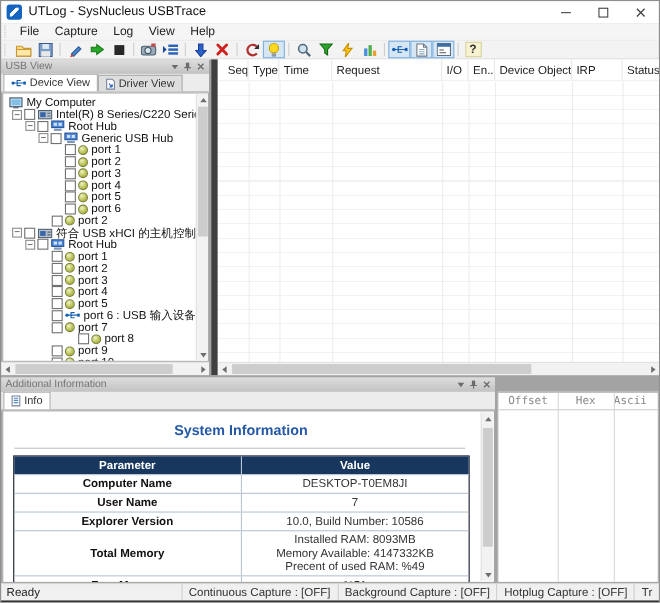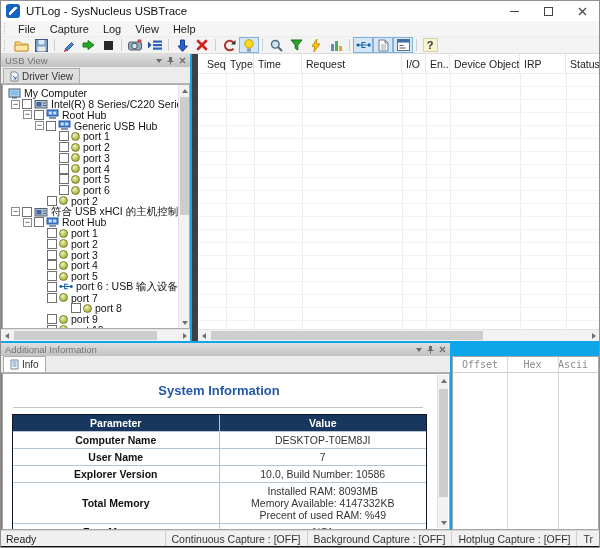--- a/index.html
+++ b/index.html
@@ -1,18 +1,18 @@
 <!DOCTYPE html>
 <html><head>
 <meta charset="utf-8">
 <style>
   * { box-sizing: border-box; margin:0; padding:0; }
   html,body { background:#cfcfcf; }
   body { font-family:"Liberation Sans", sans-serif; }
-  #window { position:relative; width:600px; height:548px; background:#0ea5e9; border:1px solid #8f8f8f; overflow:hidden; }
+  #window { position:relative; width:600px; height:548px; background:#a3a3a3; border:1px solid #8f8f8f; overflow:hidden; }
 
   
   .titlebar { height:20px; background:#ffffff; display:flex; align-items:center; padding-left:5px; }
   .app-icon { width:14px; height:14px; border-radius:3px; background:#1565c0; position:relative; flex:none; }
   .app-icon::after { content:''; position:absolute; left:3px; top:3px; width:8px; height:8px; background:linear-gradient(135deg,transparent 35%,#fff 35%,#fff 60%,transparent 60%); }
   .title-text { font-size:11.5px; color:#111; margin-left:6px; }
   .win-controls { margin-left:auto; display:flex; height:100%; }
   .win-btn { width:34px; height:100%; display:flex; align-items:center; justify-content:center; }
   .glyph-min { width:9px; height:1px; background:#444; }
   .glyph-max { width:9px; height:9px; border:1px solid #444; }
@@ -301,20 +301,30 @@
           <svg width="7" height="9">
               <rect x="2" y="1" width="3" height="4" fill="#6b6b6b"></rect>
               <path d="M0.5 5.5 h6 M3.5 5.5 v3" stroke="#6b6b6b"></path>
             </svg>
           <svg width="7" height="7">
               <path d="M1 1 L6 6 M6 1 L1 6" stroke="#6b6b6b" stroke-width="1.2"></path>
             </svg>
         </span>
       </div>
       <div class="tabstrip">
+        <div class="tab active">
+          <span class="ic">
+              <svg width="14" height="9" viewBox="0 0 30 18">
+                <circle cx="4" cy="9" r="3.2" fill="#1560b0"></circle>
+                <path d="M4 9 H26 M12 9 V4 H19 M12 9 V14 H19" stroke="#1560b0" stroke-width="2.2" fill="none"></path>
+                <rect x="24" y="6" width="5" height="6" fill="#1560b0"></rect>
+              </svg>
+            </span>
+          <span>Device View</span>
+        </div>
         <div class="tab">
           <span class="ic">
               <svg width="9" height="11">
                 <path d="M1 1 h5 l2 2 v7 H1z" fill="#fff" stroke="#76809a"></path>
                 <path d="M3 5 l3 3 M6 8 v-2.5 M6 8 h-2.5" stroke="#2a62b8" fill="none"></path>
               </svg>
             </span>
           <span>Driver View</span>
         </div>
       </div>

